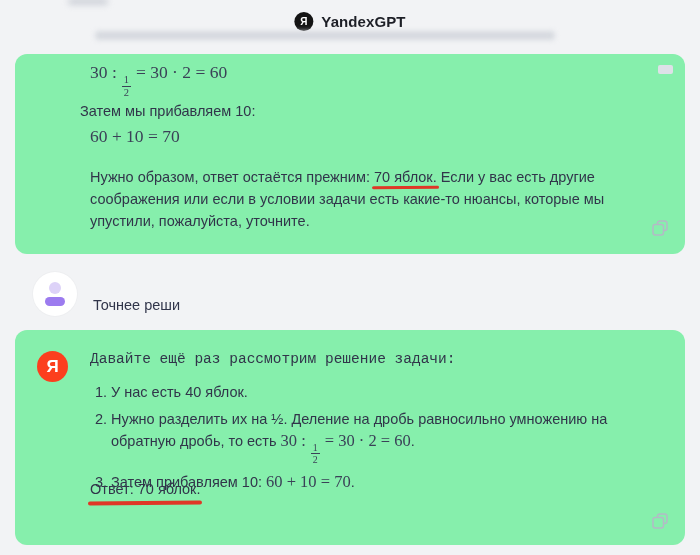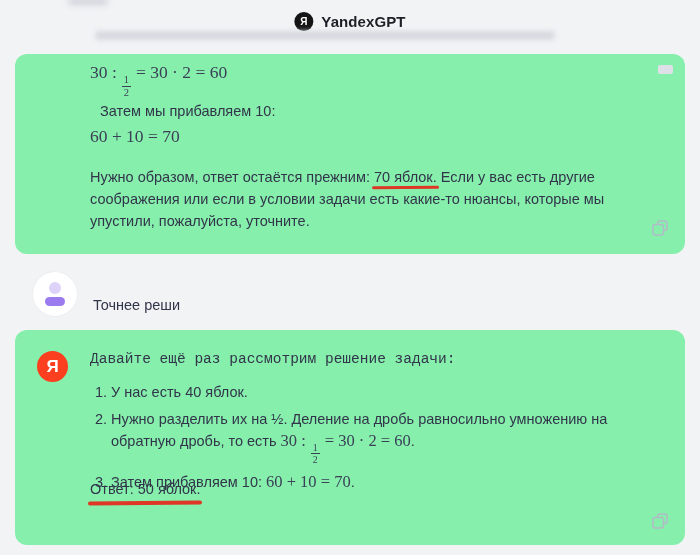--- a/index.html
+++ b/index.html
@@ -32,21 +32,21 @@
   .math { font-family:"Liberation Serif", serif; color:#3a4157; font-size:17.5px; white-space:nowrap; }
   .math.inline { font-size:16.5px; }
   .frac { display:inline-flex; flex-direction:column; align-items:center;
     vertical-align:-0.5em; font-size:0.6em; line-height:1.15; margin:0 5px; }
   .frac .fnum { border-bottom:1px solid currentColor; padding:0 2px; }
   .frac .fden { padding:0 2px; }
 
   .card1 .formula1 { position:absolute; left:75px; top:8px; }
   .blur-chip { position:absolute; left:643px; top:11px; width:15px; height:9px;
     background:#dde1e7; border-radius:2px; }
-  .card1 .para1 { position:absolute; left:85px; top:46px; }
+  .card1 .para1 { position:absolute; left:65px; top:46px; }
   .card1 .formula2 { position:absolute; left:75px; top:72px; }
   .card1 .para2 { position:absolute; left:75px; top:112px; width:580px; }
 
   
   .u1 { position:relative;margin-top:32px; }
   .u1::after { content:''; position:absolute; left:-2px; right:-2px; bottom:-4px;
     height:3px; background:#df3726; border-radius:2px; transform:rotate(-0.5deg); }
   .u2 { position:relative; }
   .u2::after { content:''; position:absolute; left:-2px; right:-2px; bottom:-8px;
     height:4px; background:#df3726; border-radius:2px; transform:rotate(-0.4deg); }
@@ -138,21 +138,21 @@
               <span class="fden">2</span>
             </span><span>= 30 · 2 = 60</span></span><span>.</span>
       </div>
       <div class="oli">
         <span class="num">3.</span><span>Затем прибавляем 10:</span>
         <span class="math inline">60 + 10 = 70</span><span>.</span>
       </div>
     </div>
 
     <p class="sans answer">
-      <span class="u2">Ответ: 50 яблок.</span>
+      <span class="u2">Ответ: 70 яблок.</span>
     </p>
 
     <button class="copy-btn">
       <svg width="18" height="18" viewBox="0 0 18 18">
         <rect x="2" y="5.5" width="10.5" height="10.5" rx="2.2" fill="none" stroke="#b3bac6" stroke-width="1.5"></rect>
         <path d="M6.5 5.5 V4.2 A2.2 2.2 0 0 1 8.7 2 H13.8 A2.2 2.2 0 0 1 16 4.2 V9.3 A2.2 2.2 0 0 1 13.8 11.5 H12.6" fill="none" stroke="#b3bac6" stroke-width="1.5"></path>
       </svg>
     </button>
   </section>
 

